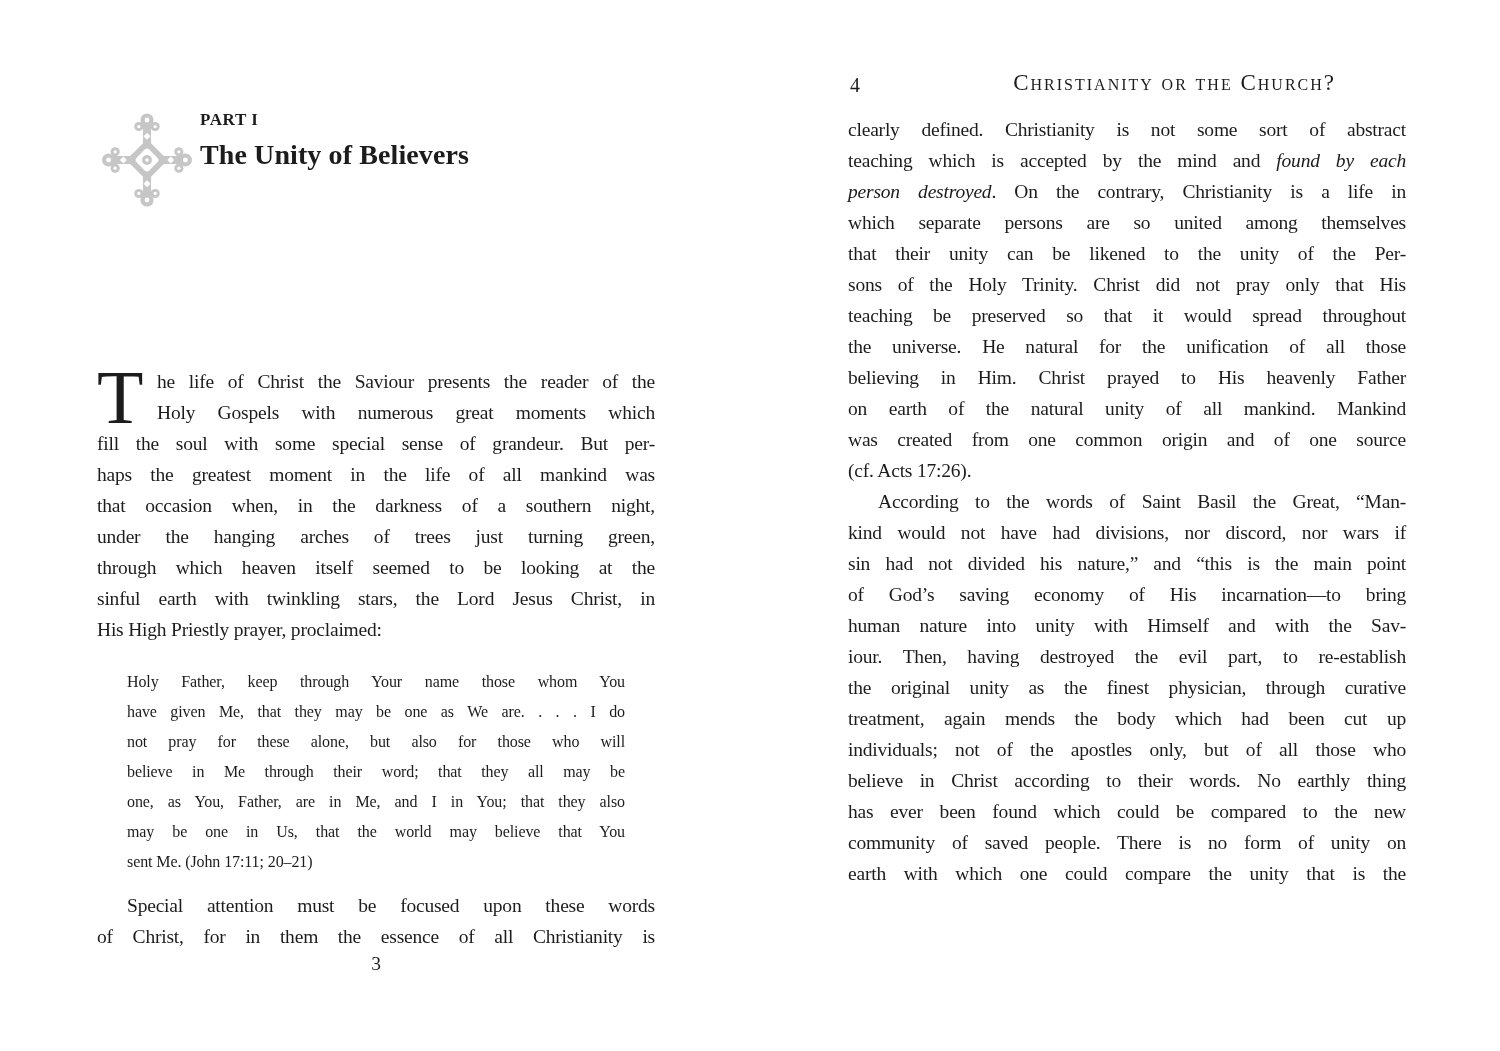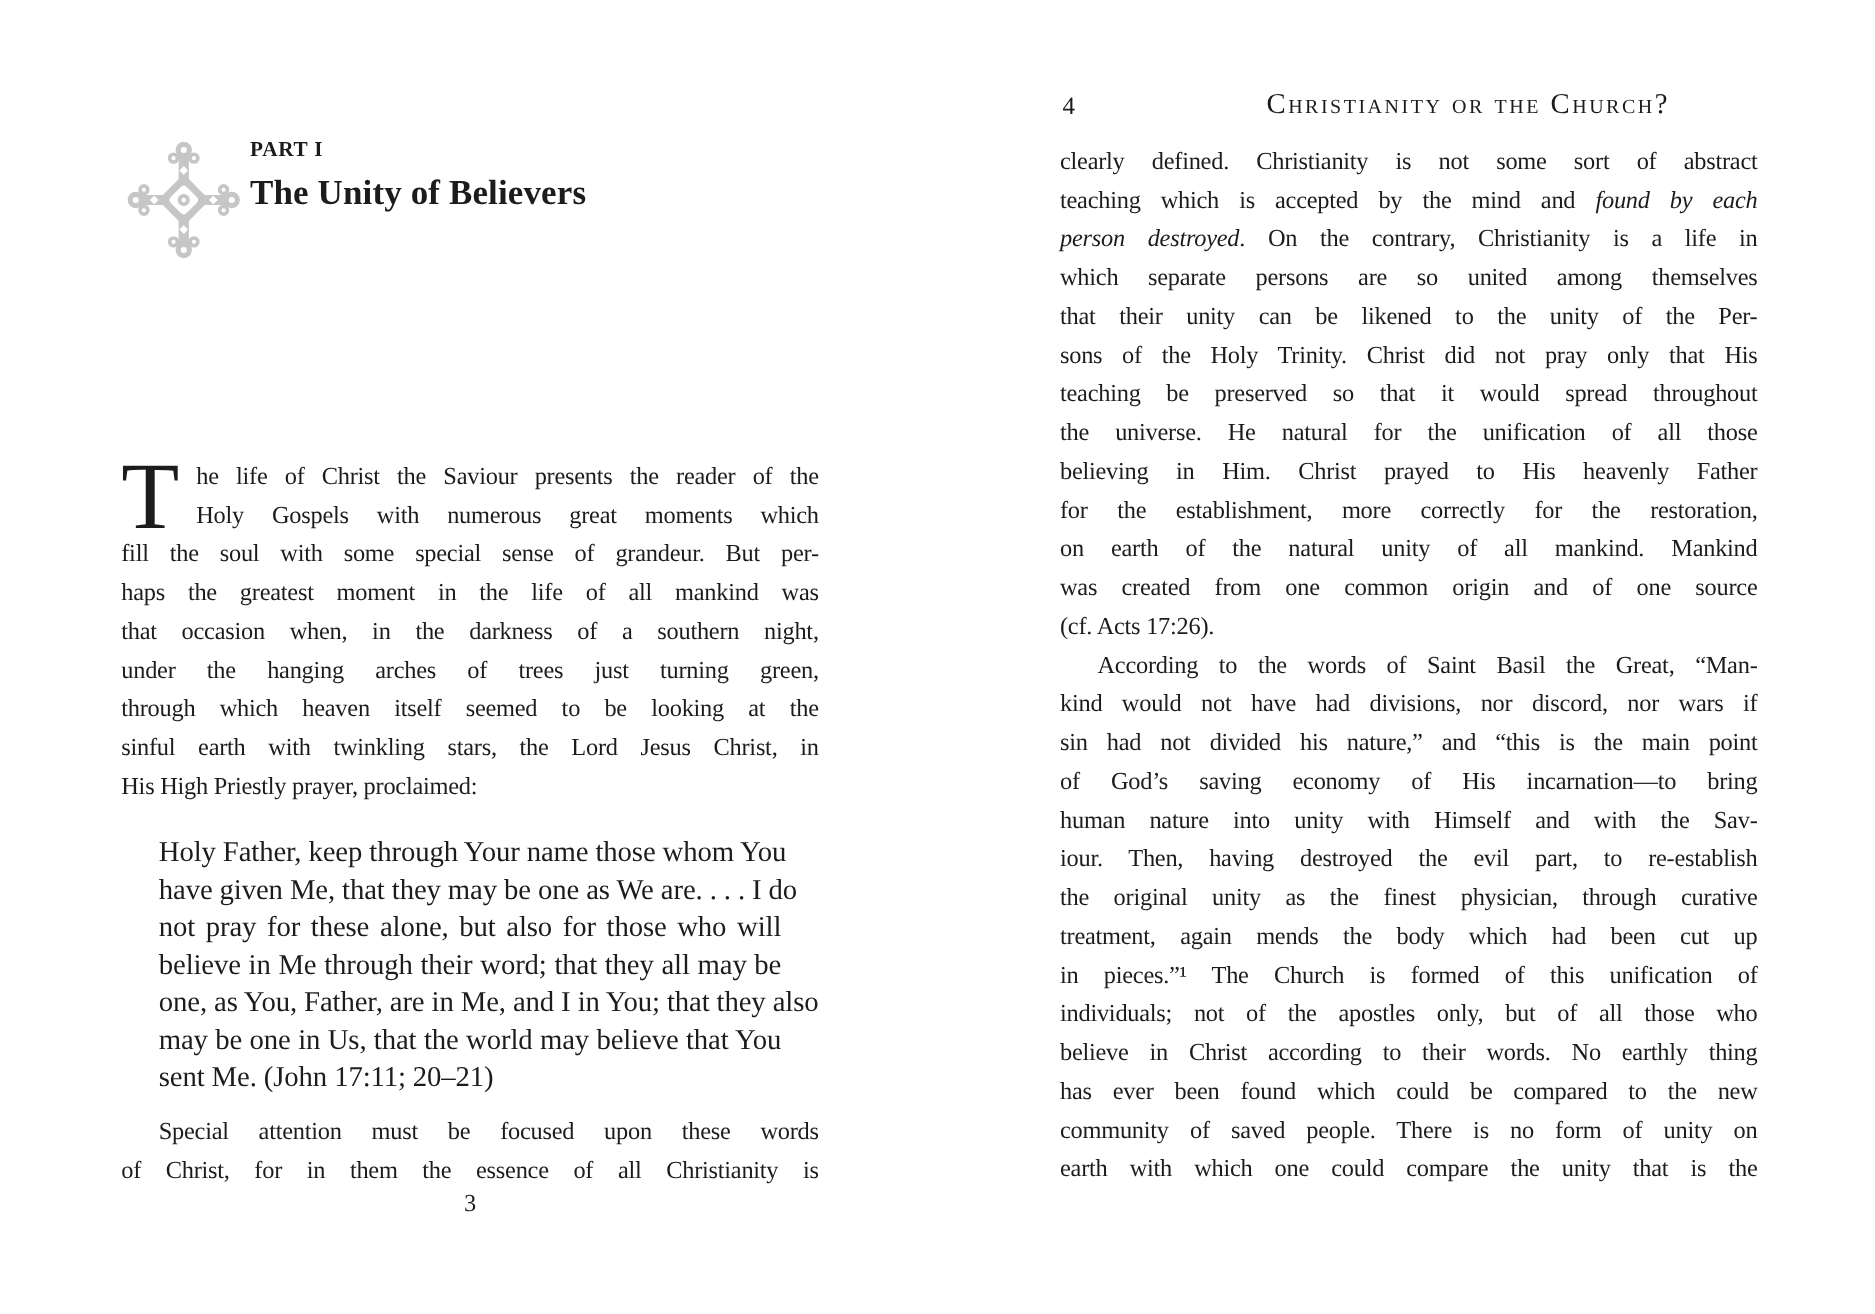--- a/index.html
+++ b/index.html
@@ -41,21 +41,21 @@
   .line.ind { padding-left: 30px; }
   .line.dc  { padding-left: 60px; }
 
   #para1-left { top: 366px; }
   .dropcap {
     position: absolute; left: 0; top: 4px;
     font-size: 76px; line-height: 54px;
   }
 
   #quote-left { top: 667px; padding-left: 30px; padding-right: 30px; }
-  #quote-left .line { font-size: 23px; line-height: 30px; letter-spacing: -0.1px; }
+  #quote-left .line { font-size: 16px; line-height: 30px; letter-spacing: -0.1px; }
 
   #para2-left { top: 890px; }
 
   .folio-bottom {
     position: absolute; top: 953px; left: 0; width: 558px;
     text-align: center; font-size: 19.5px;
   }
 
   
   .running-head-row { position: absolute; top: 70px; left: 0; width: 558px; height: 30px; }
@@ -173,35 +173,33 @@
     <div>
         <div class="line"><span>clearly defined. Christianity is not some sort of abstract</span></div>
         <div class="line"><span>teaching which is accepted by the mind and </span><span class="it">found by each</span></div>
         <div class="line"><span class="it">person destroyed</span><span>. On the contrary, Christianity is a life in</span></div>
         <div class="line"><span>which separate persons are so united among themselves</span></div>
         <div class="line"><span>that their unity can be likened to the unity of the Per-</span></div>
         <div class="line"><span>sons of the Holy Trinity. Christ did not pray only that His</span></div>
         <div class="line"><span>teaching be preserved so that it would spread throughout</span></div>
         <div class="line"><span>the universe. He natural for the unification of all those</span></div>
         <div class="line"><span>believing in Him. Christ prayed to His heavenly Father</span></div>
-        <div class="line"><span>for the establishment, more correctly for the restoration,</span></div>
         <div class="line"><span>on earth of the natural unity of all mankind. Mankind</span></div>
         <div class="line"><span>was created from one common origin and of one source</span></div>
         <div class="line end"><span>(cf. Acts 17:26).</span></div>
       </div>
     <div>
         <div class="line ind"><span>According to the words of Saint Basil the Great, “Man-</span></div>
         <div class="line"><span>kind would not have had divisions, nor discord, nor wars if</span></div>
         <div class="line"><span>sin had not divided his nature,” and “this is the main point</span></div>
         <div class="line"><span>of God’s saving economy of His incarnation—to bring</span></div>
         <div class="line"><span>human nature into unity with Himself and with the Sav-</span></div>
         <div class="line"><span>iour. Then, having destroyed the evil part, to re-establish</span></div>
         <div class="line"><span>the original unity as the finest physician, through curative</span></div>
         <div class="line"><span>treatment, again mends the body which had been cut up</span></div>
-        <div class="line"><span>in pieces.”¹ The Church is formed of this unification of</span></div>
         <div class="line"><span>individuals; not of the apostles only, but of all those who</span></div>
         <div class="line"><span>believe in Christ according to their words. No earthly thing</span></div>
         <div class="line"><span>has ever been found which could be compared to the new</span></div>
         <div class="line"><span>community of saved people. There is no form of unity on</span></div>
         <div class="line"><span>earth with which one could compare the unity that is the</span></div>
       </div>
   </div>
 </div>
 
 </body></html>

